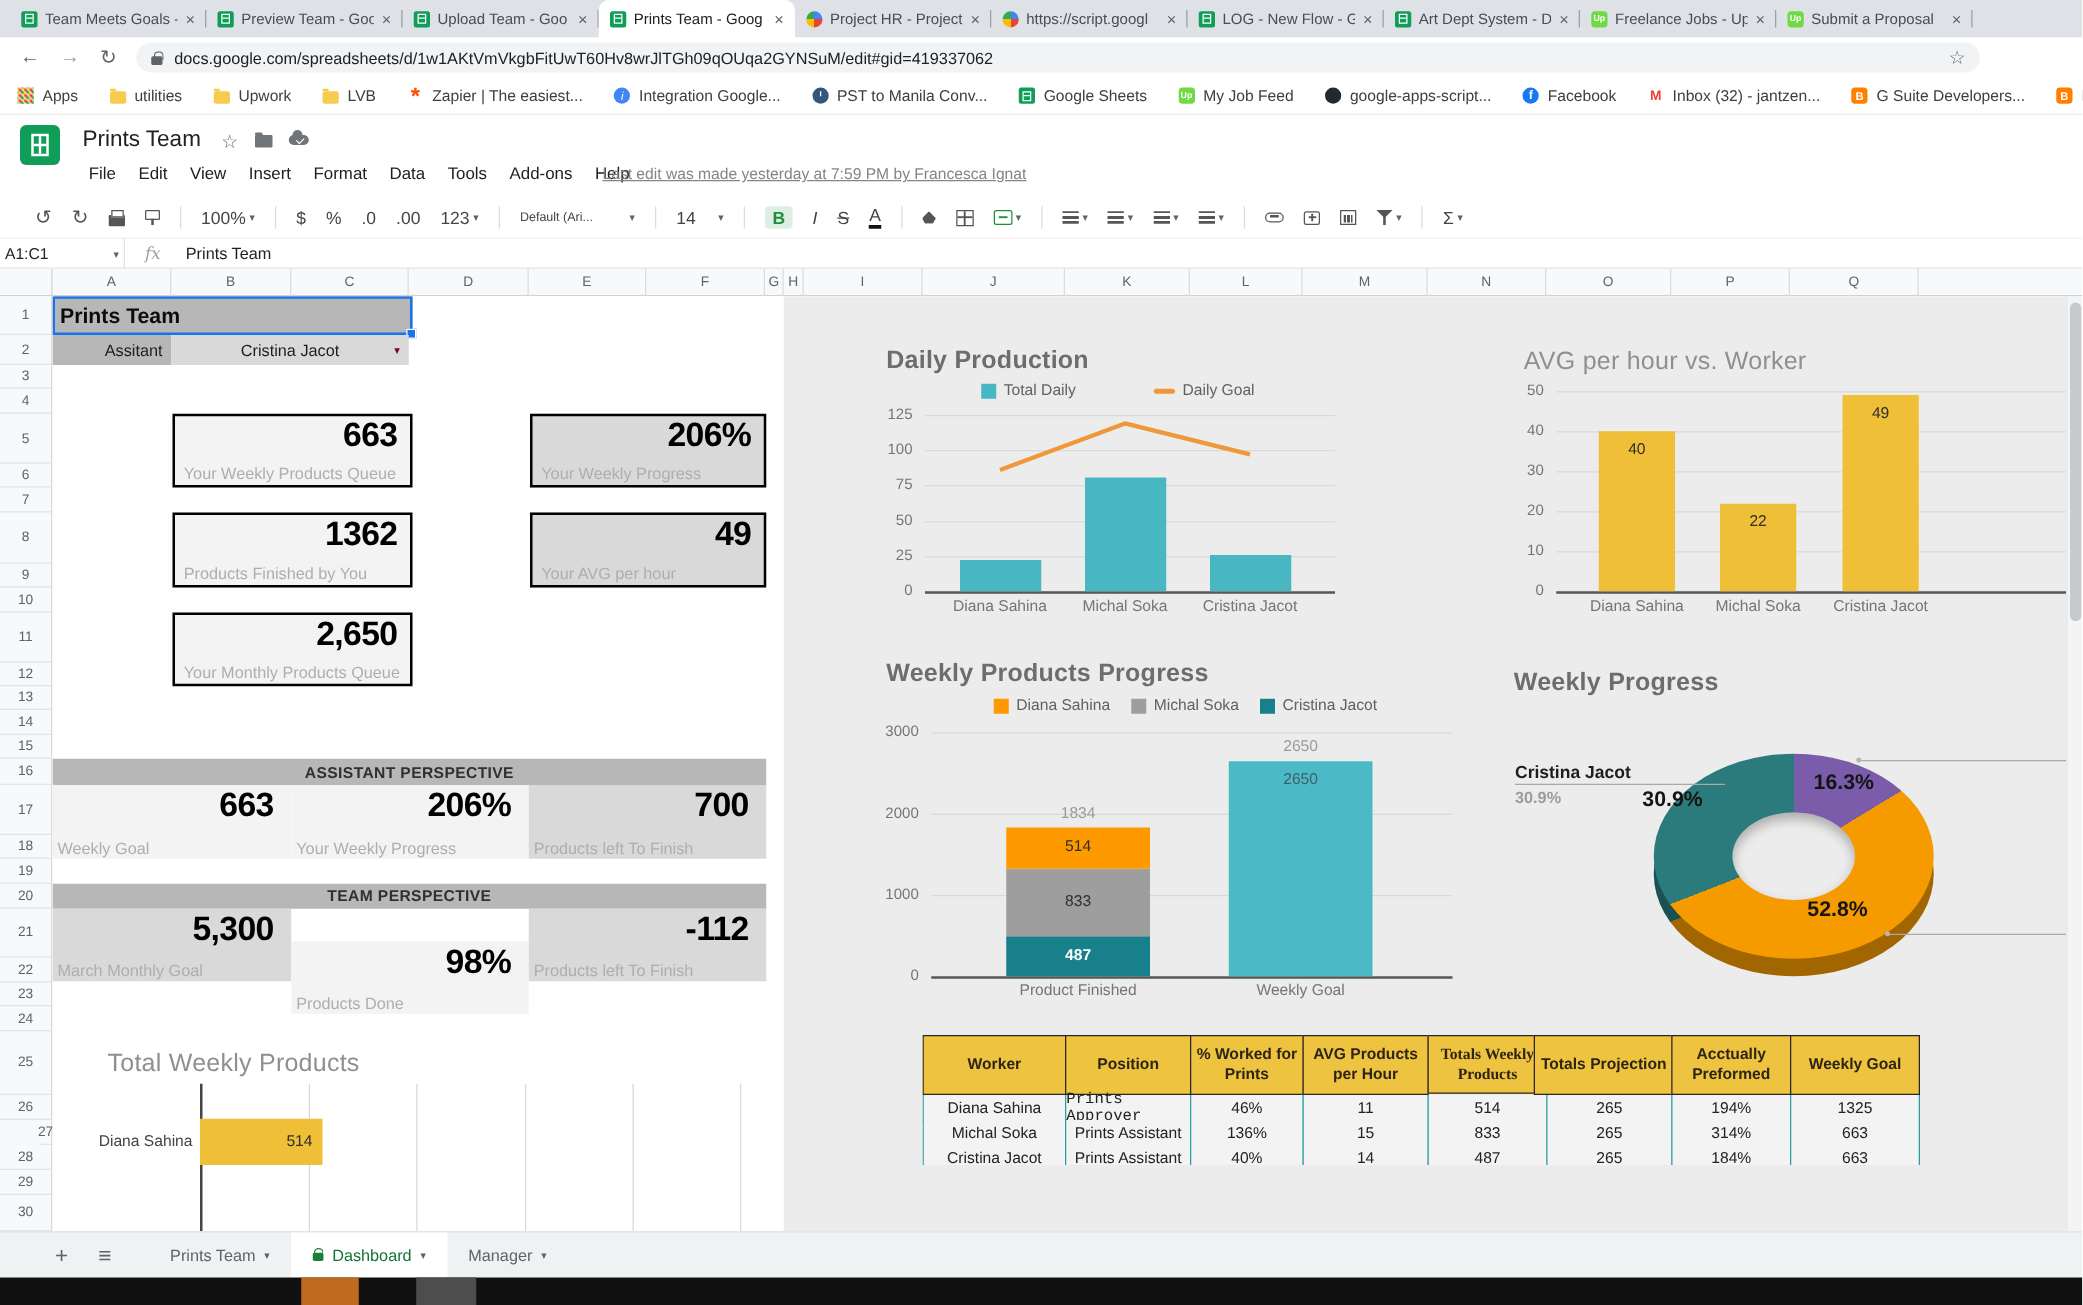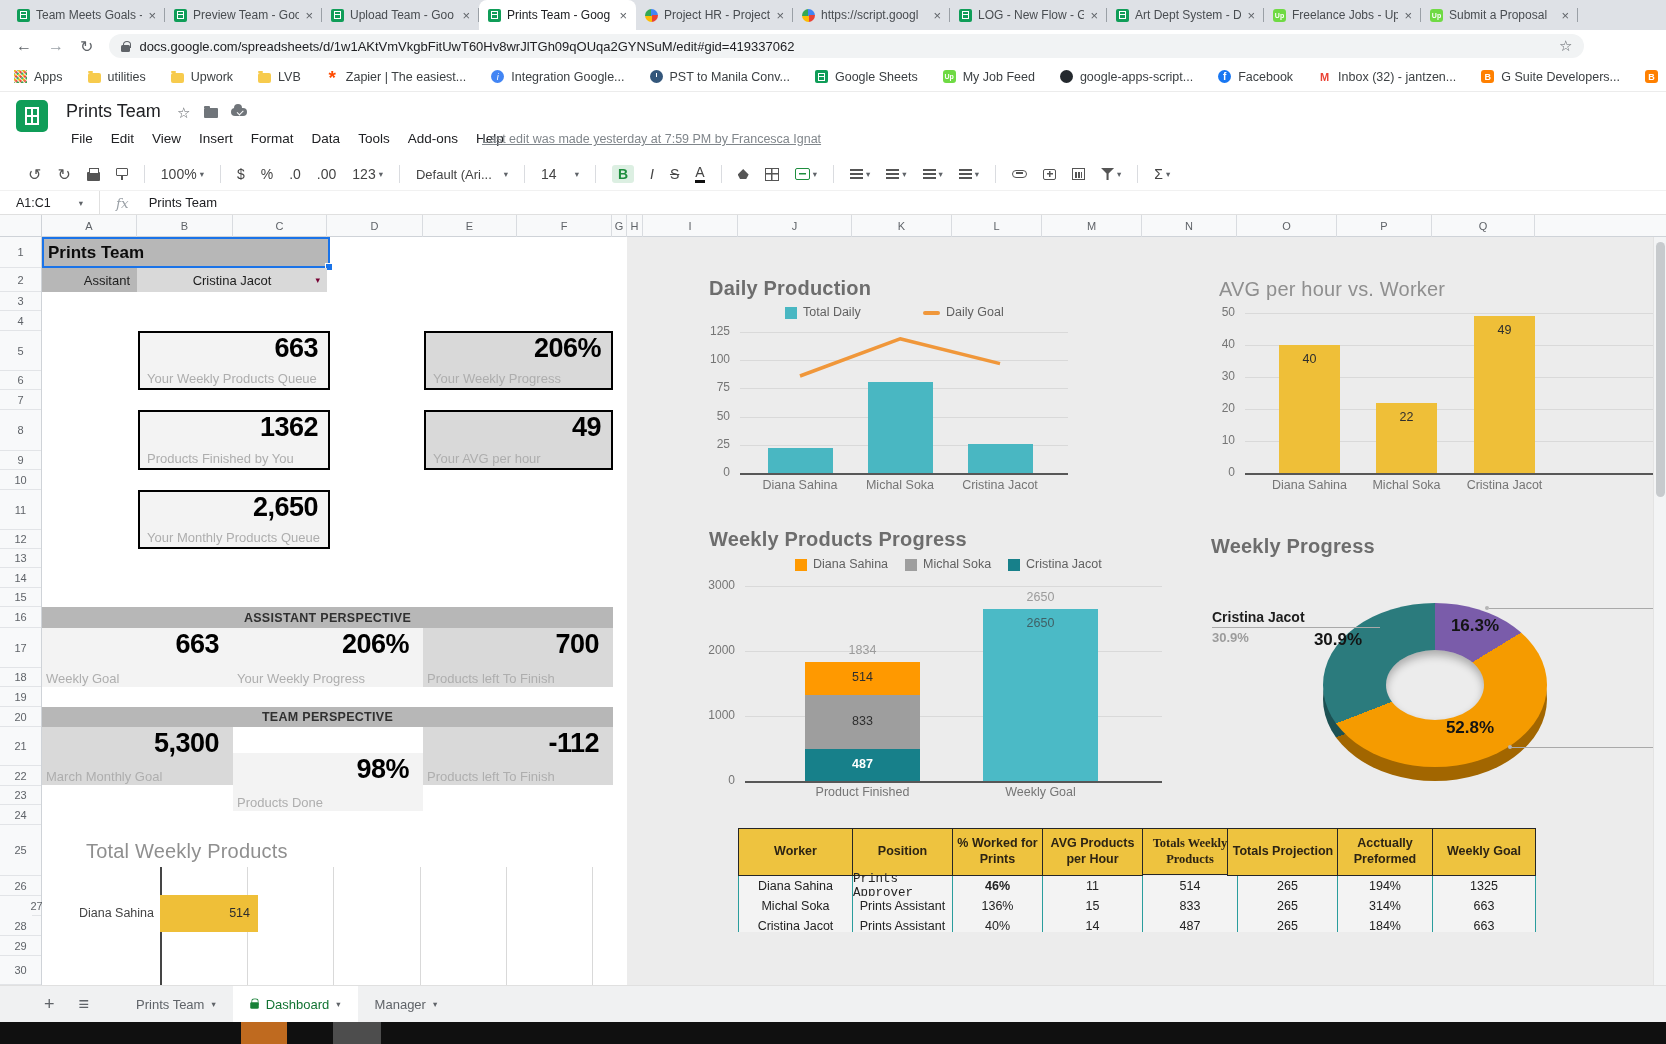--- a/index.html
+++ b/index.html
@@ -75,21 +75,21 @@
 .i-merge{width:15px;height:12px;border:1.5px solid #1e8e3e;background:linear-gradient(#1e8e3e,#1e8e3e) center/7px 1.5px no-repeat;border-radius:2px}
 .i-lines{width:13px;height:10px;background:repeating-linear-gradient(to bottom,#555 0 1.8px,transparent 1.8px 4.1px)}
 .i-link{width:15px;height:8px;border:1.5px solid #555;border-radius:4px;position:relative}
 .i-link::after{content:"";position:absolute;left:3px;right:3px;top:1.4px;height:1.5px;background:#555}
 .i-comment{width:13px;height:11px;border:1.5px solid #555;border-radius:2px;background:linear-gradient(#555,#555) center/6px 1.5px no-repeat,linear-gradient(#555,#555) center/1.5px 6px no-repeat}
 .i-chart{width:13px;height:12px;border:1.5px solid #555;position:relative}
 .i-chart::after{content:"";position:absolute;left:1.5px;bottom:1px;width:7.5px;height:6px;background:linear-gradient(to right,#555 0 2px,transparent 2px 3px,#555 3px 5px,transparent 5px 5.8px,#555 5.8px 7.5px)}
 .i-funnel{width:13px;height:12px;background:#555;clip-path:polygon(0 0,100% 0,58% 45%,58% 100%,42% 100%,42% 45%)}
 
 .fbar{position:absolute;top:190px;left:0;width:1666px;height:25px;background:#fff;border-bottom:1px solid #e0e0e0;border-top:1px solid #f1f1f1;display:flex;align-items:center}
-.namebox{width:100px;display:flex;justify-content:space-between;align-items:center;padding:0 16px;font-size:12.5px;color:#202124;border-right:1px solid #e0e0e0;height:100%}
+.namebox{width:100px;display:flex;justify-content:space-between;align-items:center;padding:0 4px;font-size:12.5px;color:#202124;border-right:1px solid #e0e0e0;height:100%}
 .fx{font-family:"DejaVu Serif",serif;font-style:italic;color:#9aa0a6;font-size:13.5px;margin:0 20px 0 16px}
 .fvalue{font-size:13px;color:#202124}
 
 .colheaders{position:absolute;top:215px;left:0;width:1666px;height:22px;background:#f8f9fa;border-bottom:1px solid #cfd3d8}
 .colh{position:absolute;top:0;height:100%;display:flex;align-items:center;justify-content:center;font-size:11px;color:#5f6368;border-right:1px solid #d9dce0}
 .corner{position:absolute;left:0;top:0;width:42px;height:100%;border-right:1px solid #cfd3d8;background:#f8f9fa}
 .rowheaders{position:absolute;left:0;top:237px;width:42px;height:748px;background:#f8f9fa;border-right:1px solid #cfd3d8}
 .rowh{display:flex;align-items:center;justify-content:center;font-size:11px;color:#5f6368;border-bottom:1px solid #e2e4e7}
 .sheet{position:absolute;left:42px;top:237px;width:1611px;height:748px;background:#fff;overflow:hidden}
 .dashbg{position:absolute;left:585px;top:0;width:1026px;height:748px;background:#ececec}
@@ -318,21 +318,21 @@
     <span class="tbtn">$</span>
     <span class="tbtn">%</span>
     <span class="tbtn">.0</span>
     <span class="tbtn">.00</span>
     <span class="tbtn">
         <span>123</span>
         <span class="dd">▾</span>
       </span>
     <span class="sep"></span>
     <span class="tbtn" style="width:92px;justify-content:space-between">
-        <span style="font-size:13px">Default (Ari...</span>
+        <span style="font-size:10px">Default (Ari...</span>
         <span class="dd">▾</span>
       </span>
     <span class="sep"></span>
     <span class="tbtn" style="width:38px;justify-content:space-between">
         <span>14</span>
         <span class="dd">▾</span>
       </span>
     <span class="sep"></span>
     <span class="tbtn tb-green">B</span>
     <span class="tbtn ital">I</span>
@@ -610,21 +610,21 @@
         <div class="th p" style="left: 0px; top: 0px; width: 115px; height: 48px;">Worker</div>
         <div class="th p" style="left: 114px; top: 0px; width: 101px; height: 48px;">Position</div>
         <div class="th p" style="left: 214px; top: 0px; width: 91px; height: 48px;">% Worked for Prints</div>
         <div class="th p" style="left: 304px; top: 0px; width: 101px; height: 48px;">AVG Products per Hour</div>
         <div class="th p" style="left: 404px; top: 0px; width: 96px; height: 47px; font-family: Liberation Serif, serif;">Totals Weekly Products</div>
         <div class="th p" style="left: 489px; top: 0px; width: 112px; height: 48px;">Totals Projection</div>
         <div class="th p" style="left: 599px; top: 0px; width: 96px; height: 48px;">Acctually Preformed</div>
         <div class="th p" style="left: 694px; top: 0px; width: 104px; height: 48px;">Weekly Goal</div>
         <div class="td p" style="left: 0px; top: 48px; width: 115px; height: 21px;">Diana Sahina</div>
         <div class="td p" style="left: 114px; top: 48px; width: 101px; height: 21px; font-family: Liberation Mono, monospace;">Prints Approver</div>
-        <div class="td p" style="left: 214px; top: 48px; width: 91px; height: 21px; font-weight: bold;">46%</div>
+        <div class="td p" style="left: 214px; top: 48px; width: 91px; height: 21px;">46%</div>
         <div class="td p" style="left: 304px; top: 48px; width: 101px; height: 21px;">11</div>
         <div class="td p" style="left: 404px; top: 48px; width: 96px; height: 21px;">514</div>
         <div class="td p" style="left: 499px; top: 48px; width: 101px; height: 21px;">265</div>
         <div class="td p" style="left: 599px; top: 48px; width: 96px; height: 21px;">194%</div>
         <div class="td p" style="left: 694px; top: 48px; width: 104px; height: 21px;">1325</div>
         <div class="td p" style="left: 0px; top: 68px; width: 115px; height: 21px;">Michal Soka</div>
         <div class="td p" style="left: 114px; top: 68px; width: 101px; height: 21px;">Prints Assistant</div>
         <div class="td p" style="left: 214px; top: 68px; width: 91px; height: 21px;">136%</div>
         <div class="td p" style="left: 304px; top: 68px; width: 101px; height: 21px;">15</div>
         <div class="td p" style="left: 404px; top: 68px; width: 96px; height: 21px;">833</div>

